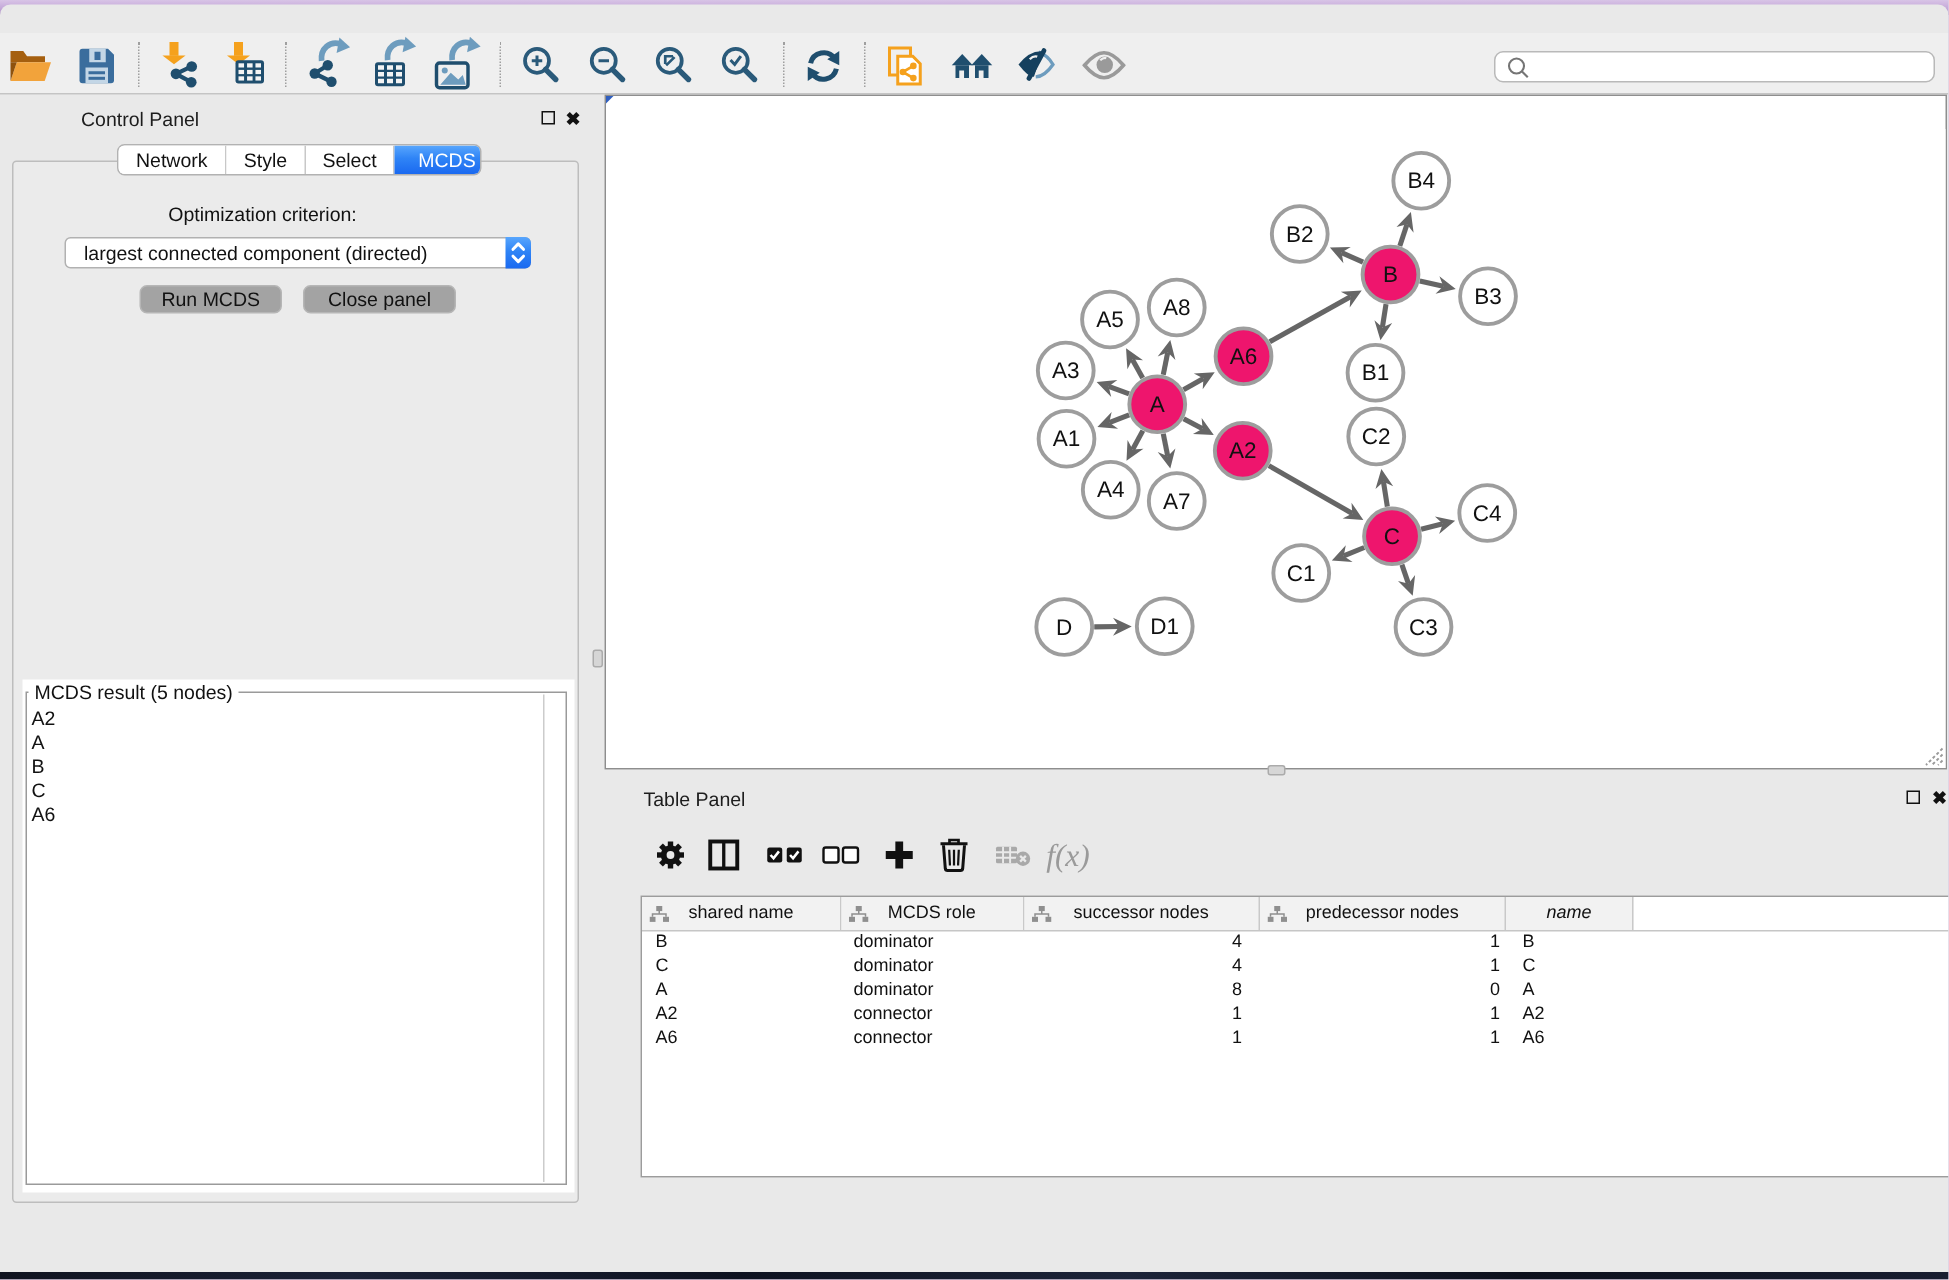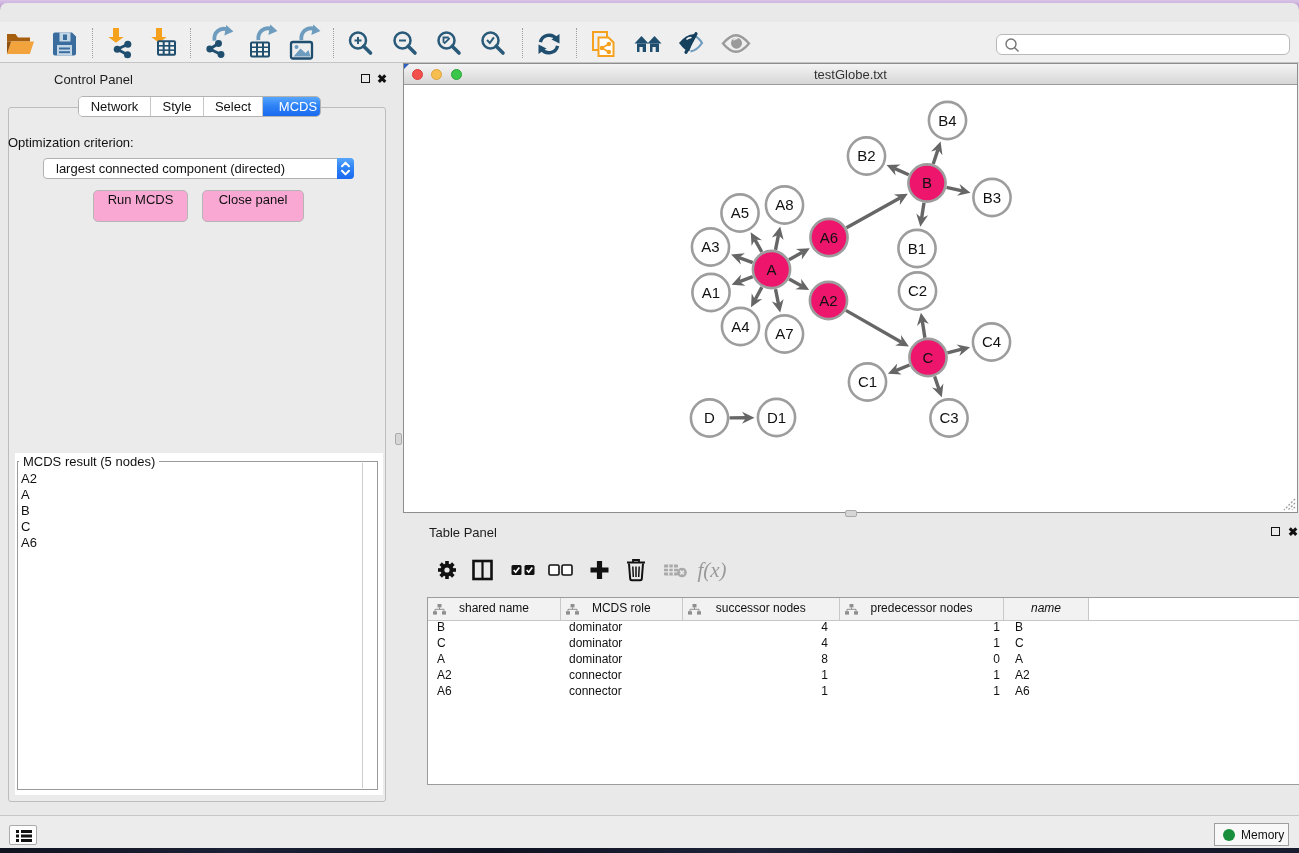--- a/index.html
+++ b/index.html
@@ -36,28 +36,28 @@
   background:#ebebeb; border:1px solid #bdbdbd; border-radius:3px; }
 
 .tabbar { position:absolute; display:flex; height:21px; border:1px solid #b2b2b2;
   border-radius:5px; background:#fff; overflow:hidden; }
 .tab { font-size:13px; color:#111; text-align:center; line-height:20px;
   border-right:1px solid #c8c8c8; background:#fff; }
 .tab:last-child { border-right:none; }
 .tab.sel { background:linear-gradient(#58a6fd,#2f84f6 45%,#1a69f0); color:#fff;
   border-right:none;padding-left:13px; }
 
-#optlabel { position:absolute; left:0; top:28px; width:298px; text-align:left;
-  font-size:13px; color:#111; }
+#optlabel { position:absolute; left:0; top:28px; width:298px; text-align:center;
+  font-size:13px; color:#111;padding-left:36px; }
 #dropdown { position:absolute; left:35px; top:51px; width:311px; height:21px;
   background:#fff; border:1px solid #b1b1b1; border-radius:4px; }
 #dropdown .txt { position:absolute; left:12px; top:2px; font-size:13px; color:#111; }
 #dropdown .btn { position:absolute; right:-1px; top:-1px; width:17px; height:21px;
   background:linear-gradient(#58a6fd,#2f84f6 45%,#1a69f0); border-radius:0 4px 4px 0; }
-.pushbtn { position:absolute; height:32px; background:#f9a8d4; border:1px solid #b6b6b6;
+.pushbtn { position:absolute; height:19px; background:#a3a3a3; border:1px solid #b6b6b6;
   border-radius:5px; font-size:13px; color:#111; text-align:center; line-height:18px; }
 
 #resultbox { position:absolute; left:7px; top:346px; width:368px; height:342px; background:#fff; }
 #groupbox { position:absolute; left:2px; top:8px; width:361px; height:329px;
   border:1px solid #9a9a9a; }
 #grouplabel { position:absolute; left:4px; top:1px; background:#fff; padding:0 4px;
   font-size:13px; color:#111; }
 #resultlist { position:absolute; left:6px; top:18px; font-size:13px; color:#111; line-height:16px; }
 #resultsb { position:absolute; right:1px; top:1px; bottom:1px; width:14px;
   border-left:1px solid #ccc; background:#fff; }
@@ -276,26 +276,20 @@
         <div id="groupbox">
           <div id="resultsb"></div>
         </div>
         <div id="grouplabel">MCDS result (5 nodes)</div>
         <div id="resultlist">A2<br>A<br>B<br>C<br>A6</div>
       </div>
     </div>
   </div>
 
   <div id="graphwin">
-    <div id="gtitle">
-      <div class="light r"></div>
-        <div class="light y"></div>
-        <div class="light g"></div>
-      <div class="title">testGlobe.txt</div>
-    </div>
     <div id="bluecorner"></div>
     <div id="gcontent">
         <svg width="893" height="426" style="position:absolute;left:0;top:0">
 <line x1="348.8" y1="190.6" x2="335.5" y2="195.7" stroke="#666" stroke-width="3.4"></line>
 <polygon points="327.6,198.7 337.1,188.6 335.5,195.7 341.4,199.8" fill="#666"></polygon>
 <line x1="348.7" y1="176.6" x2="335.1" y2="171.6" stroke="#666" stroke-width="3.4"></line>
 <polygon points="327.1,168.6 340.9,167.3 335.1,171.6 336.8,178.6" fill="#666"></polygon>
 <line x1="357.9" y1="201.1" x2="351.1" y2="213.7" stroke="#666" stroke-width="3.4"></line>
 <polygon points="347.0,221.2 347.7,207.3 351.1,213.7 358.3,213.1" fill="#666"></polygon>
 <line x1="357.8" y1="166.0" x2="350.9" y2="153.6" stroke="#666" stroke-width="3.4"></line>
@@ -508,32 +502,14 @@
         <div class="td" style="left:9px;top:85px;">A6</div>
         <div class="td" style="left:141px;top:85px;">connector</div>
         <div class="td" style="left:330px;top:85px;width:70px;text-align:right;">1</div>
         <div class="td" style="left:502px;top:85px;width:70px;text-align:right;">1</div>
         <div class="td" style="left:587px;top:85px;">A6</div>
       </div>
   </div>
 
   <div style="position:absolute;left:845px;top:507px;width:12px;height:7px;background:#d6d6d6;border:1px solid #ababab;border-radius:2px;"></div>
     <div style="position:absolute;left:395px;top:430px;width:7px;height:12px;background:#d6d6d6;border:1px solid #ababab;border-radius:2px;"></div>
-  <div id="statusbar">
-    <div id="listbtn">
-        <svg width="26" height="18" style="position:absolute;left:1px;top:1px">
-          <g fill="#111">
-            <rect x="5" y="3" width="3" height="3"></rect>
-            <rect x="10" y="3" width="11" height="3"></rect>
-            <rect x="5" y="7.5" width="3" height="3"></rect>
-            <rect x="10" y="7.5" width="11" height="3"></rect>
-            <rect x="5" y="12" width="3" height="3"></rect>
-            <rect x="10" y="12" width="11" height="3"></rect>
-          </g>
-        </svg>
-      </div>
-    <div id="membtn">
-        <div class="dot"></div>
-        <div class="t">Memory</div>
-      </div>
-  </div>
 </div>
 <div id="wall-bottom"></div>
 
 </body></html>

